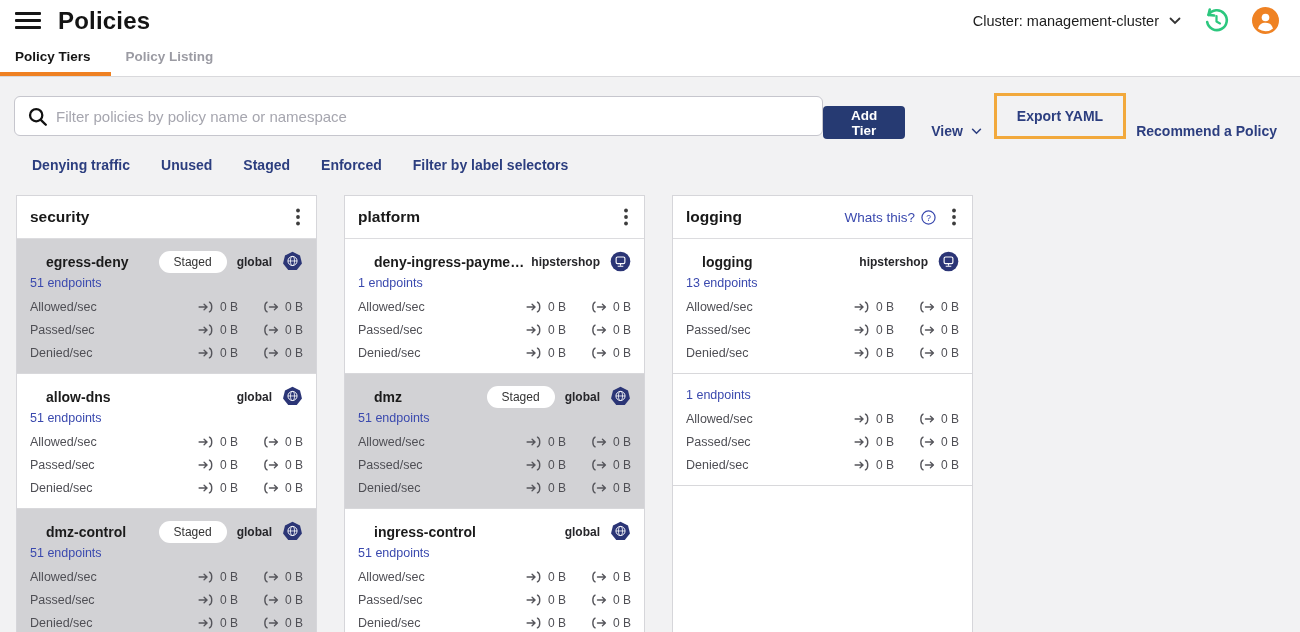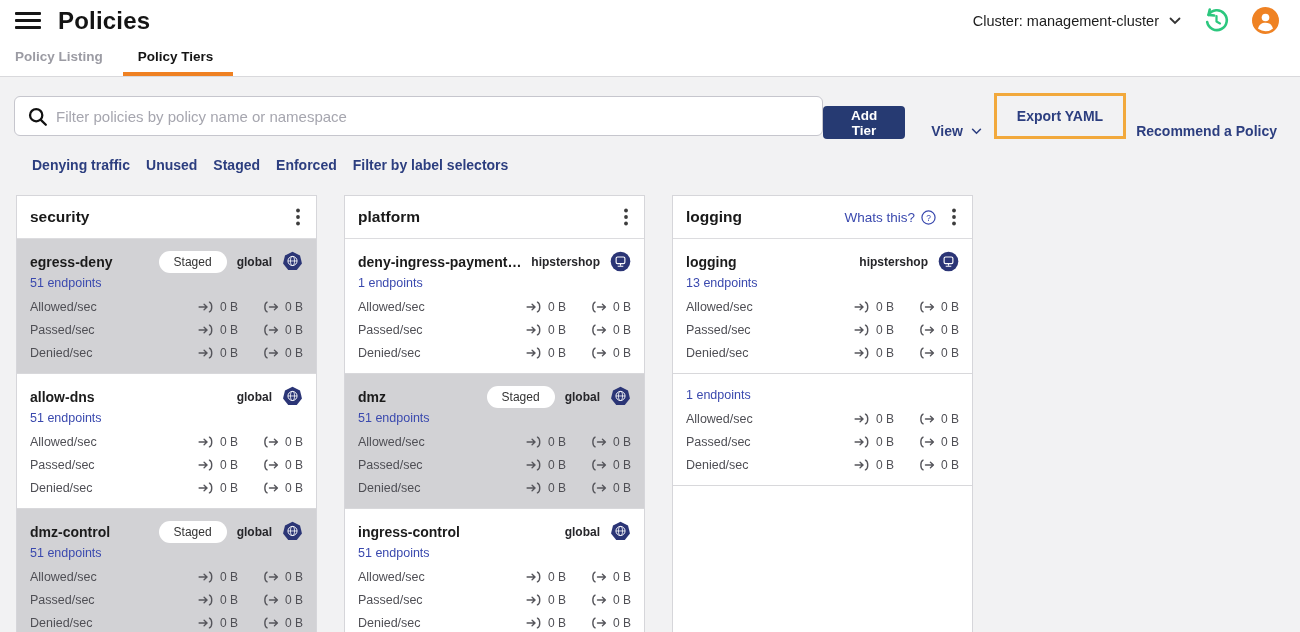--- a/index.html
+++ b/index.html
@@ -35,34 +35,34 @@
   .toolbar-right { margin-left:auto; display:flex; align-items:flex-end; }
   .btn-add-tier { background:#263A72; color:#fff; border:none; border-radius:4px; height:33px; padding:0 15px;
                   font-size:13.5px; font-weight:700; font-family:"Liberation Sans", sans-serif; cursor:pointer; }
   .nav-link { color:#2C3E7F; font-size:14px; font-weight:700; text-decoration:none; cursor:pointer;
               display:flex; align-items:center; gap:8px; white-space:nowrap; }
   .link-view { margin-left:26px; }
   .export-highlight { margin-left:12px; border:3px solid #F2A93C; height:46px; padding:0 20px;
                       display:flex; align-items:center; }
   .link-recommend { margin-left:10px; }
   
-  .quick-filters { display:flex; gap:16px; margin:18px 0 0 24px;padding-left:8px; }
+  .quick-filters { display:flex; gap:31px; margin:18px 0 0 24px;padding-left:8px; }
   .quick-filter { color:#2C3E7F; font-size:14px; font-weight:700; text-decoration:none; cursor:pointer; white-space:nowrap; }
   
   .board { display:flex; gap:27px; margin:22px 0 0 16px; align-items:flex-start; }
   .tier-column { width:301px; background:#fff; border:1px solid #d6d6da; min-height:560px; }
   .tier-header { height:43px; display:flex; align-items:center; padding:0 13px; border-bottom:1px solid #dcdcdf; }
   .tier-name { font-size:15.5px; font-weight:700; color:#191919; }
   .tier-header-right { margin-left:auto; display:flex; align-items:center; gap:13px; }
   .whats-this { display:flex; align-items:center; gap:6px; color:#3A49AE; font-size:13.5px; cursor:pointer; }
   .kebab { display:flex; padding:2px 3px; cursor:pointer; }
   
   .policy-card { padding:11px 13px 13px; border-bottom:1px solid #d8d8db; cursor:pointer; }
   .policy-card.staged { background:#d2d2d5; }
-  .card-top { display:flex; align-items:center; min-height:23px; }
+  .card-top { display:flex; align-items:center; min-height:23px;margin-left:16px; }
   .policy-name { font-size:14px; font-weight:700; color:#1b1b1b; white-space:nowrap; overflow:hidden;
                  text-overflow:ellipsis; flex:1 1 auto; margin-right:6px; }
   .card-top-right { margin-left:auto; display:flex; align-items:center; gap:10px; flex:0 0 auto; }
   .staged-pill { background:#fff; border-radius:12px; padding:4px 15px; font-size:12px; color:#333; }
   .scope-label { font-size:12px; font-weight:700; color:#26262a; white-space:nowrap; }
   .scope-badge { display:flex; }
   .endpoints-link { display:inline-block; margin-top:0; font-size:12.5px; color:#3A49AE; text-decoration:none; cursor:pointer; }
   .metric-row { display:flex; align-items:center; margin-top:9px; }
   .metric-label { font-size:12.5px; color:#4f4f55; }
   .metric-values { margin-left:auto; display:flex; gap:25px; }
@@ -97,22 +97,22 @@
       <svg width="27" height="27" viewBox="0 0 24 24">
         <circle cx="12" cy="12" r="12" fill="#EF8223"></circle>
         <circle cx="12" cy="9.3" r="3.4" fill="#fff"></circle>
         <path d="M5.4 19.4 C6.1 15.6 8.7 14 12 14 C15.3 14 17.9 15.6 18.6 19.4 A12 12 0 0 1 5.4 19.4 Z" fill="#fff"></path>
       </svg>
     </div>
   </div>
 </header>
 
 <nav class="tab-bar">
+  <div class="tab active">Policy Tiers</div>
   <div class="tab inactive">Policy Listing</div>
-  <div class="tab active">Policy Tiers</div>
 </nav>
 
 <div class="toolbar">
   <div class="search-box">
     <svg width="21" height="21" viewBox="0 0 24 24" fill="none" stroke="#111" stroke-width="2.6">
       <circle cx="10.5" cy="10.5" r="7"></circle>
         <path d="M15.8 15.8 L21.5 21.5" stroke-linecap="round"></path>
     </svg>
     <input type="text" placeholder="Filter policies by policy name or namespace" style="">
   </div>

